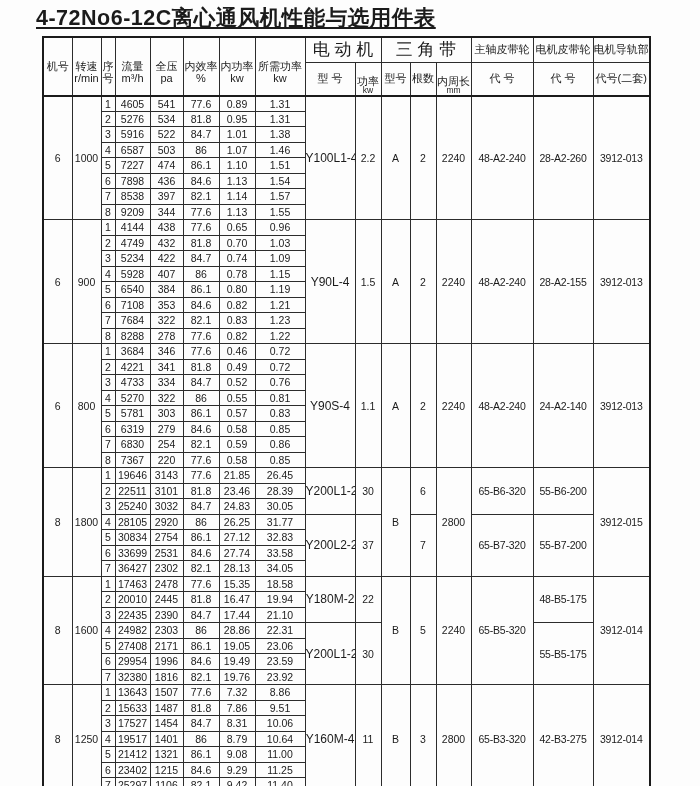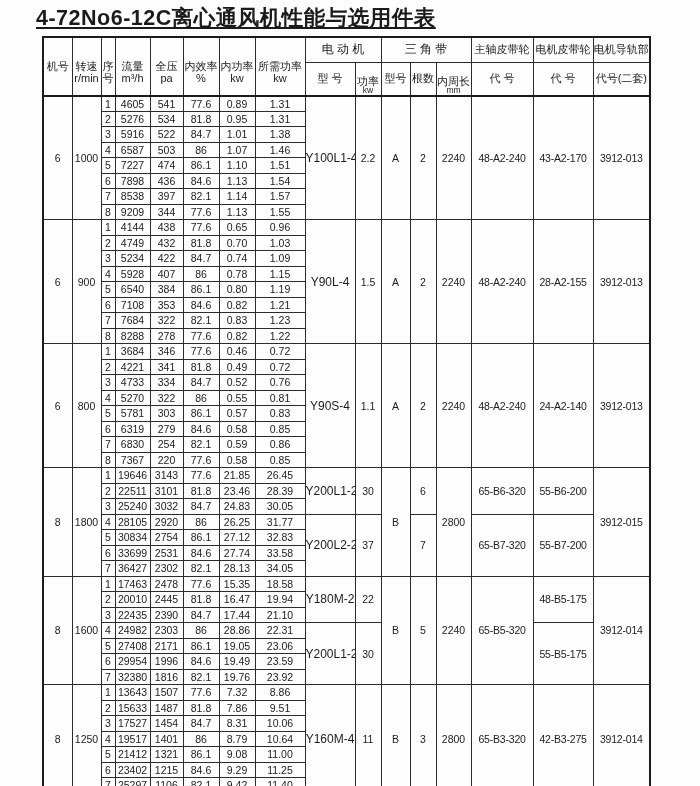--- a/index.html
+++ b/index.html
@@ -21,21 +21,21 @@
     border:1px solid #2c2c2c;text-align:center;vertical-align:middle;
     padding:0;white-space:nowrap;overflow:hidden;
   }
   thead td{font-size:11px;line-height:1.15;}
   thead tr{height:25px;}
   thead{border-bottom:2px solid #1b1b1b;}
   tbody tr{height:15.5px;}
   tbody td{font-size:10.5px;}
   td.model{font-size:12px;}
   td.code{font-size:10.5px;letter-spacing:-0.2px;}
-  .grp{font-size:12px;}
+  .grp{font-size:17px;}
   .sub{display:block;font-size:8.5px;line-height:1;margin-top:-1px;}
   .l1{display:block;margin-top:12px;}
   .l2{display:block;}
   .u{text-decoration:underline;padding-left:48px;}
 </style>
 </head>
 <body>
 
 <div class="page-title">4-72No6-12C离心通风机性能与选用件表</div>
 
@@ -124,21 +124,21 @@
         <td>541</td>
         <td>77.6</td>
         <td>0.89</td>
         <td>1.31</td>
         <td rowspan="8" class="model">Y100L1-4</td>
         <td rowspan="8">2.2</td>
         <td rowspan="8">A</td>
         <td rowspan="8">2</td>
         <td rowspan="8">2240</td>
         <td rowspan="8" class="code">48-A2-240</td>
-        <td rowspan="8" class="code">43-A2-170</td>
+        <td rowspan="8" class="code">28-A2-260</td>
         <td rowspan="8" class="code">3912-013</td>
       </tr>
       <tr>
         <td>2</td>
         <td>5276</td>
         <td>534</td>
         <td>81.8</td>
         <td>0.95</td>
         <td>1.31</td>
       </tr>

